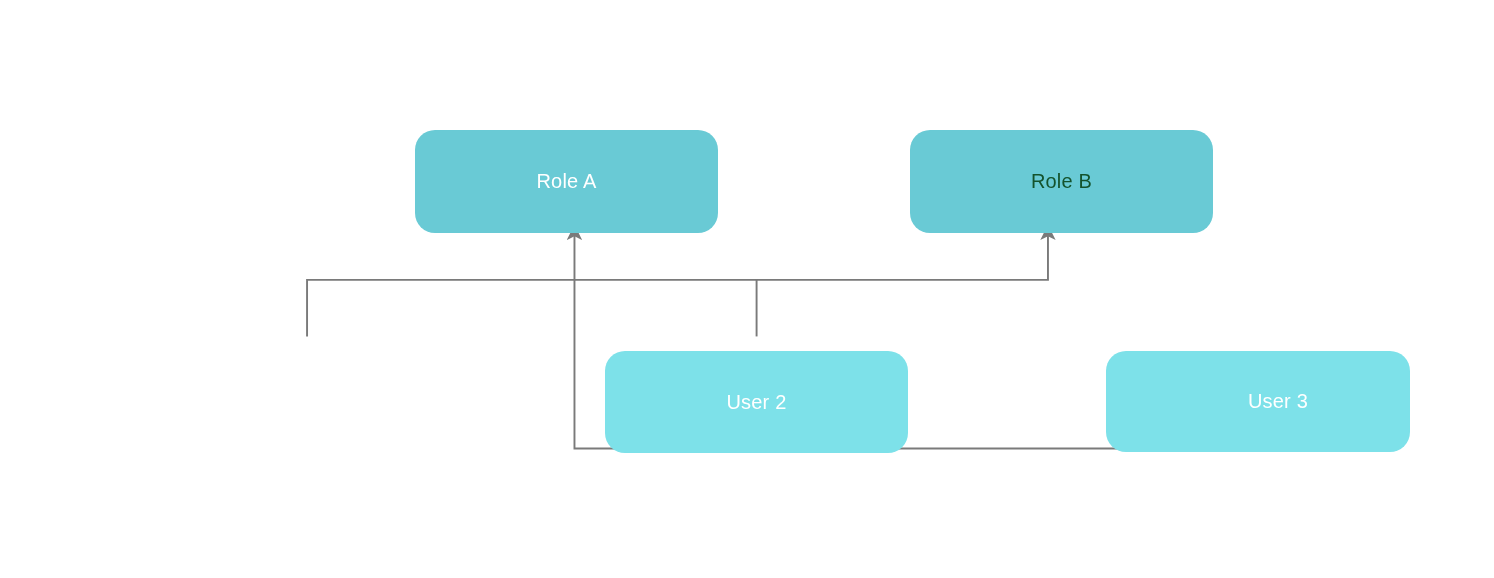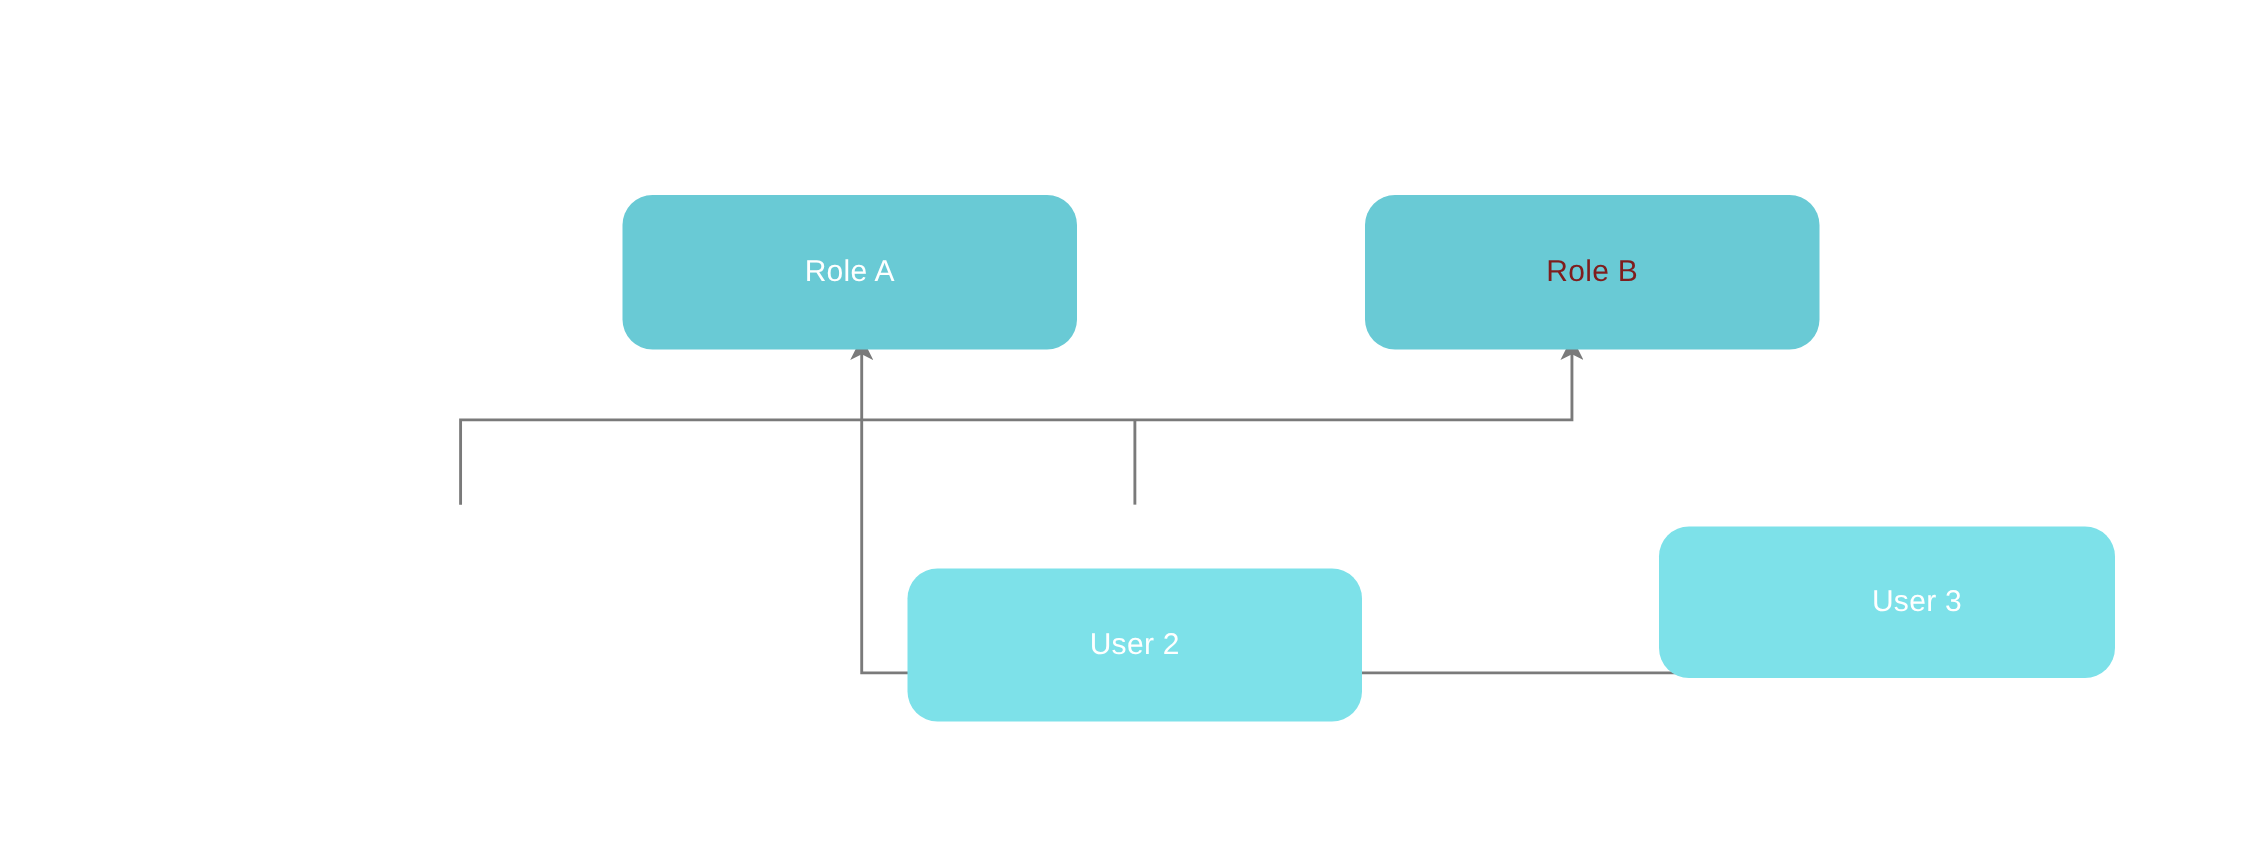--- a/index.html
+++ b/index.html
@@ -59,22 +59,22 @@
       </defs>
       <polyline points="288,351 288,292 1061,292 1061,236" fill="none" stroke="#7A7A7A" stroke-width="2" marker-end="url(#arrowhead)"></polyline>
       <polyline points="757,351 757,292" fill="none" stroke="#7A7A7A" stroke-width="2"></polyline>
       <polyline points="1258,452 1258,468 567,468 567,236" fill="none" stroke="#7A7A7A" stroke-width="2" marker-end="url(#arrowhead)"></polyline>
     </svg>
   <div class="nodes-layer" id="nodes-layer">
       <div class="node role" style="left: 415px; top: 130px; width: 303px; height: 103px; background: rgb(105, 202, 213);">
         <span class="node-label" style="color: rgb(255, 255, 255);">Role A</span>
       </div>
       <div class="node role" style="left: 910px; top: 130px; width: 303px; height: 103px; background: rgb(105, 202, 213);">
-        <span class="node-label" style="color: #7f1d1d;">Role B</span>
+        <span class="node-label" style="color: #14532d;">Role B</span>
       </div>
-      <div class="node user" style="left: 605px; top: 351px; width: 303px; height: 102px; background: rgb(125, 225, 233); margin-top: 28px;">
+      <div class="node user" style="left: 605px; top: 351px; width: 303px; height: 102px; background: rgb(125, 225, 233);">
         <span class="node-label" style="color: rgb(255, 255, 255);">User 2</span>
       </div>
       <div class="node user" style="left: 1106px; top: 351px; width: 304px; height: 101px; background: rgb(125, 225, 233); padding-left: 40px;">
         <span class="node-label" style="color: rgb(255, 255, 255);">User 3</span>
       </div>
     </div>
 </div>
 
 </body></html>

